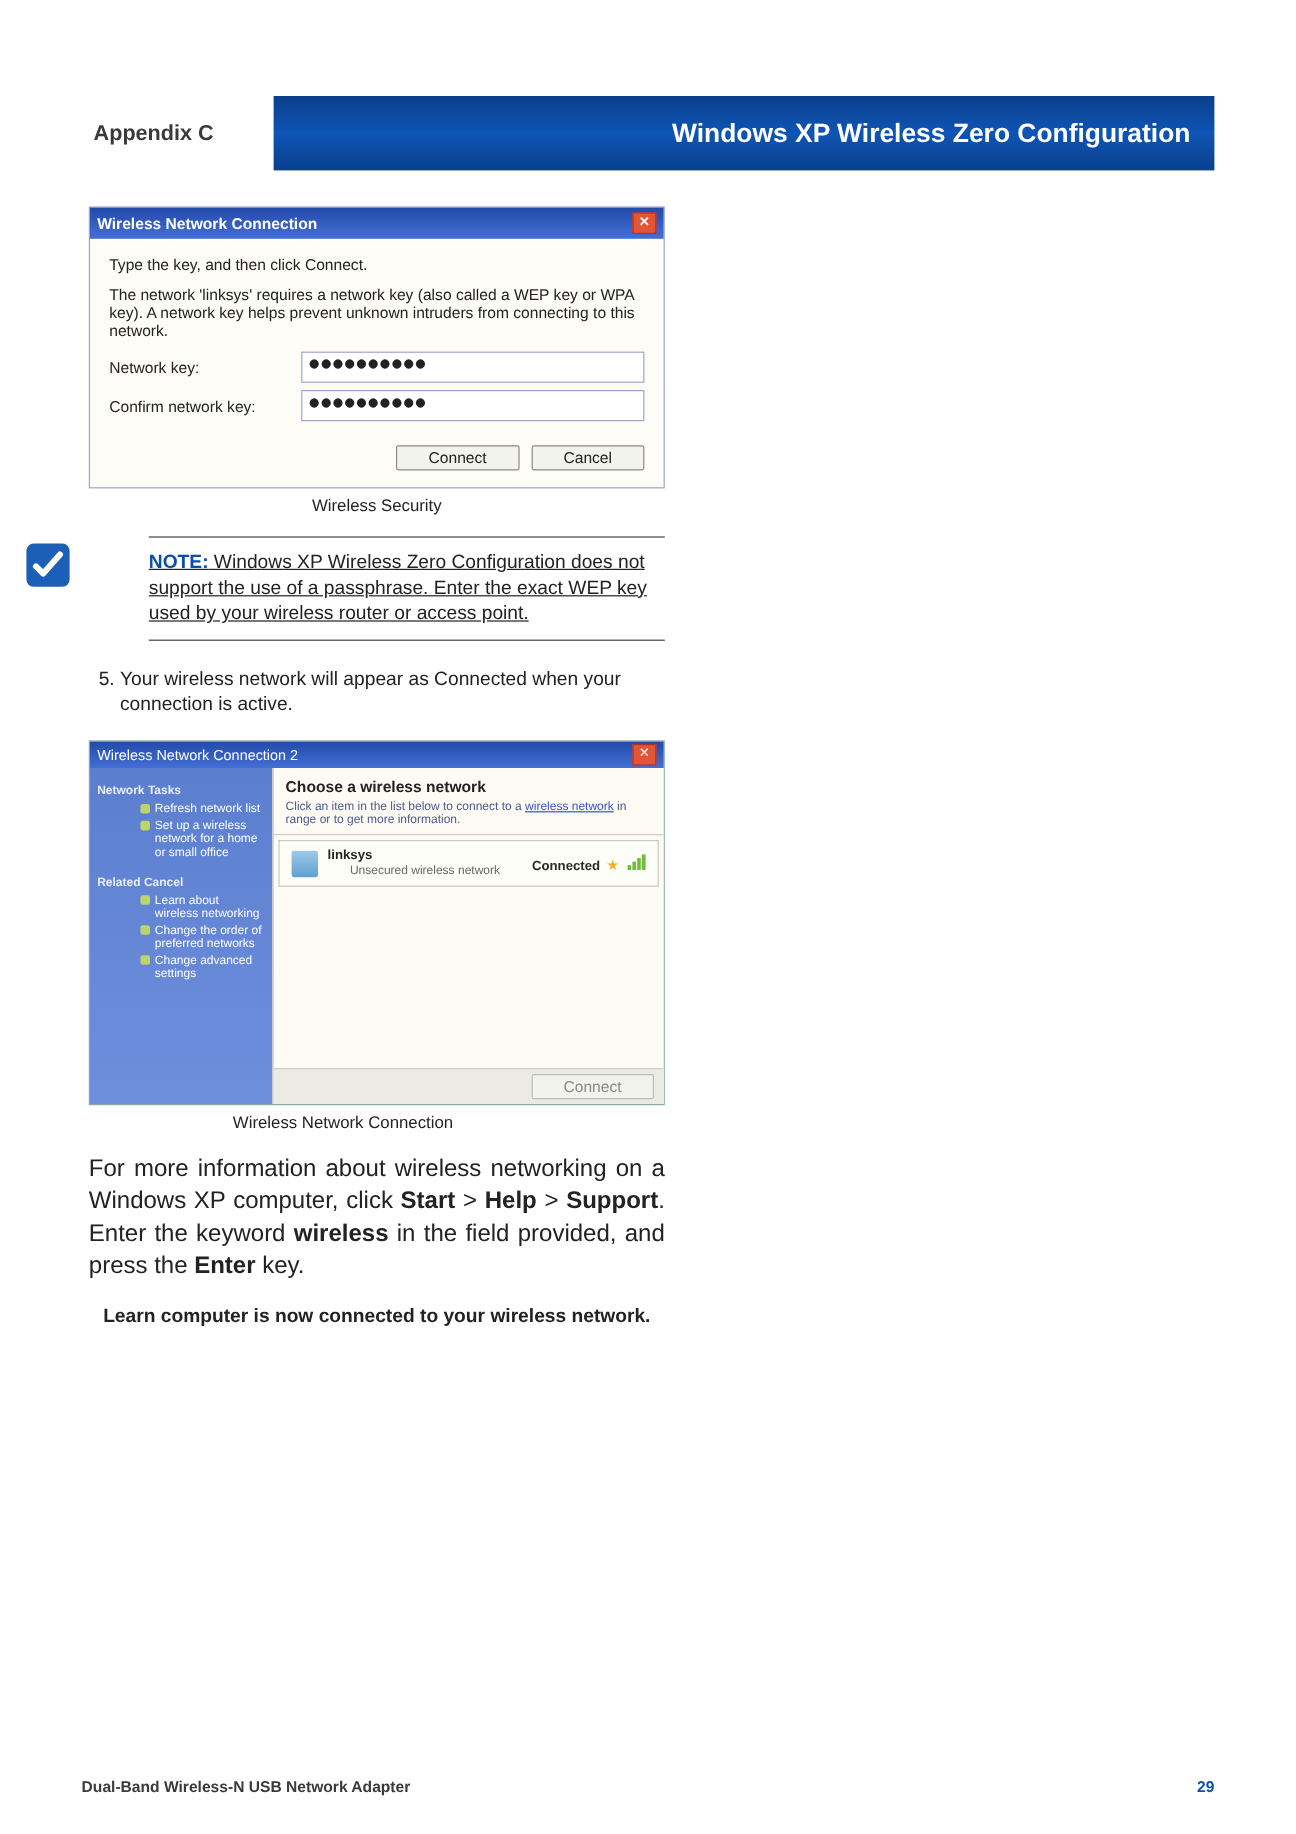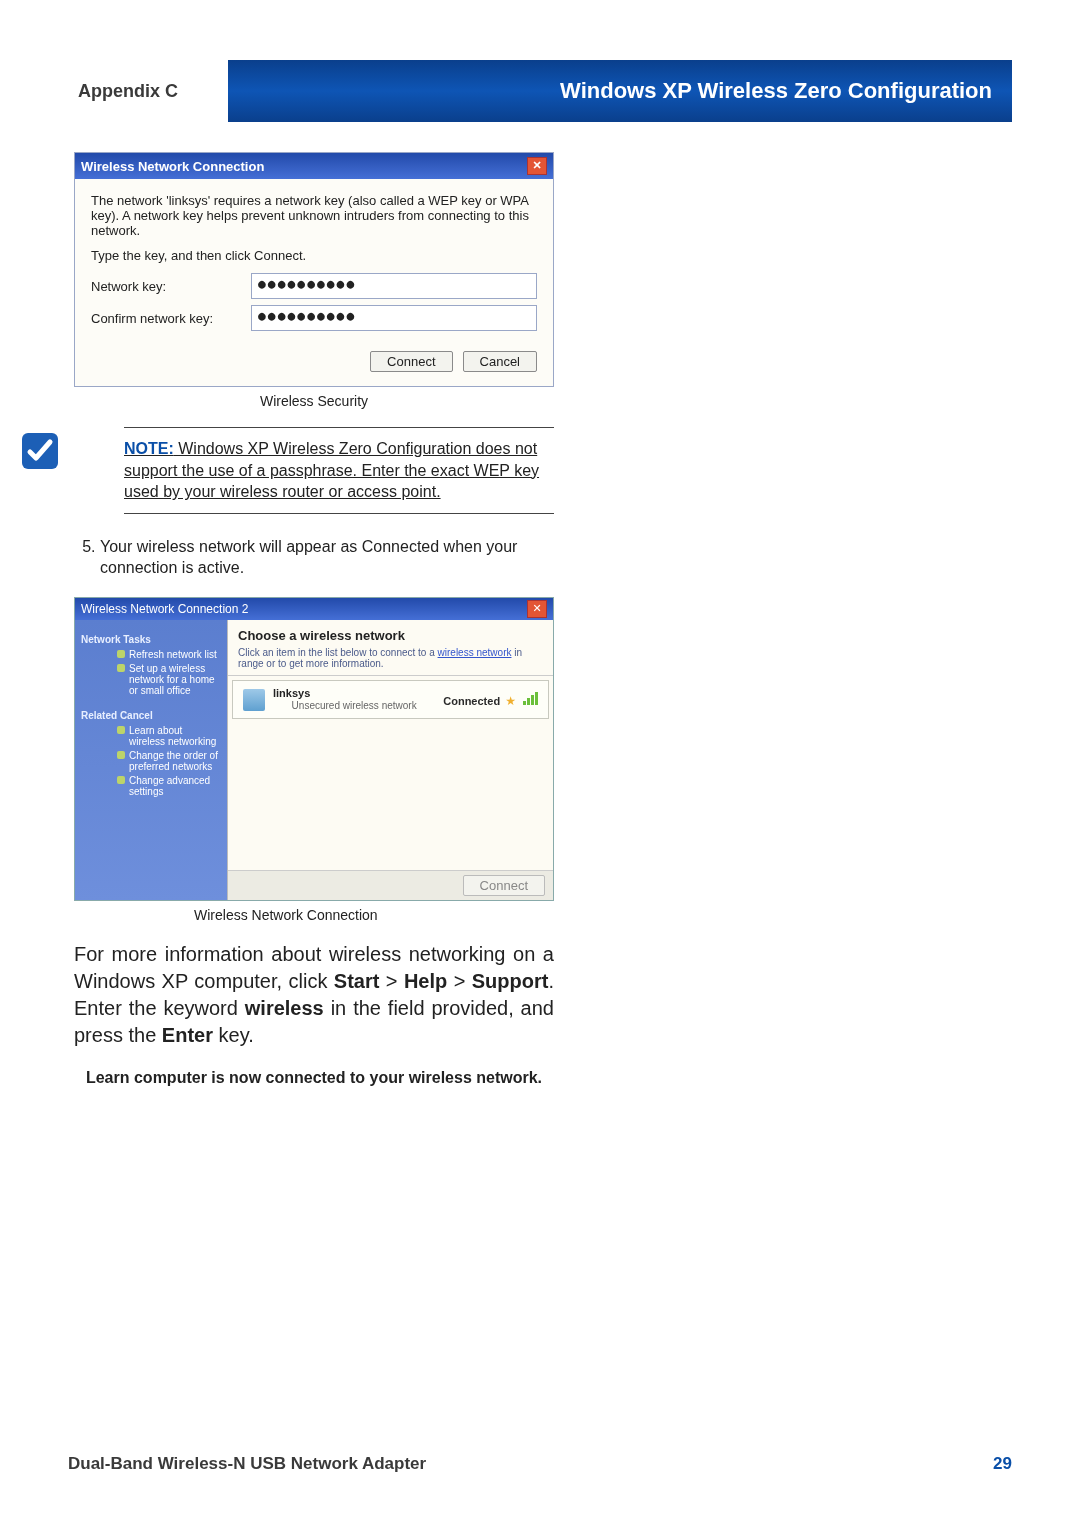--- a/index.html
+++ b/index.html
@@ -15,20 +15,21 @@
     min-height: 1528px;
     position: relative;
     box-sizing: border-box;
     padding: 60px 68px 40px 68px;
   }
   .header-band {
     display: flex;
     align-items: center;
     height: 62px;
     margin-bottom: 30px;
+    margin-top: 20px;
   }
   .header-left {
     background: #fff;
     width: 150px;
     height: 62px;
     display: flex;
     align-items: center;
     padding-left: 10px;
     font-weight: bold;
     font-size: 18px;
@@ -100,21 +101,21 @@
   .ss-btns {
     display: flex;
     justify-content: flex-end;
     gap: 10px;
     margin-top: 12px;
     padding: 8px 0 4px 0;
   }
   .ss-btn {
     border: 1px solid #8a8a8a;
     background: #f3f3ee;
-    padding: 2px 16px;
+    padding: 2px 26px;
     font-size: 13px;
     border-radius: 2px;
   }
   .caption {
     text-align: center;
     font-size: 14px;
     color: #222;
     margin: 6px 0 18px 0;
   }
   .note-wrap {
@@ -255,26 +256,26 @@
   }
   .finish {
     font-weight: bold;
     text-align: center;
     font-size: 16px;
     margin: 18px 0;
     line-height: 1.35;
   }
   .footer {
     position: absolute;
-    bottom: 54px;
+    bottom: 32px;
     left: 68px;
     right: 68px;
     display: flex;
     justify-content: space-between;
-    font-size: 17px;
+    font-size: 13px;
     color: #3a3a3a;
     font-weight: bold;
   }
   .footer .pn { color:#0a4fa8; }
   .hint a { color:#3355cc; text-decoration:underline; }
 </style>
 </head>
 <body>
 
 <div class="page">
@@ -285,22 +286,22 @@
   </div>
 
   <div class="content">
 
     <div class="screenshot-box">
       <div class="ss-titlebar">
         <span>Wireless Network Connection</span>
         <span class="ss-close">✕</span>
       </div>
       <div class="ss-body">
+        <div style="margin-bottom:10px;">Type the key, and then click Connect.</div>
         <div style="margin-bottom:10px;">The network 'linksys' requires a network key (also called a WEP key or WPA key). A network key helps prevent unknown intruders from connecting to this network.</div>
-        <div style="margin-bottom:10px;">Type the key, and then click Connect.</div>
         <div class="ss-row">
           <label>Network key:</label>
           <div class="field">●●●●●●●●●●</div>
         </div>
         <div class="ss-row">
           <label>Confirm network key:</label>
           <div class="field">●●●●●●●●●●</div>
         </div>
         <div class="ss-btns">
           <div class="ss-btn">Connect</div>

